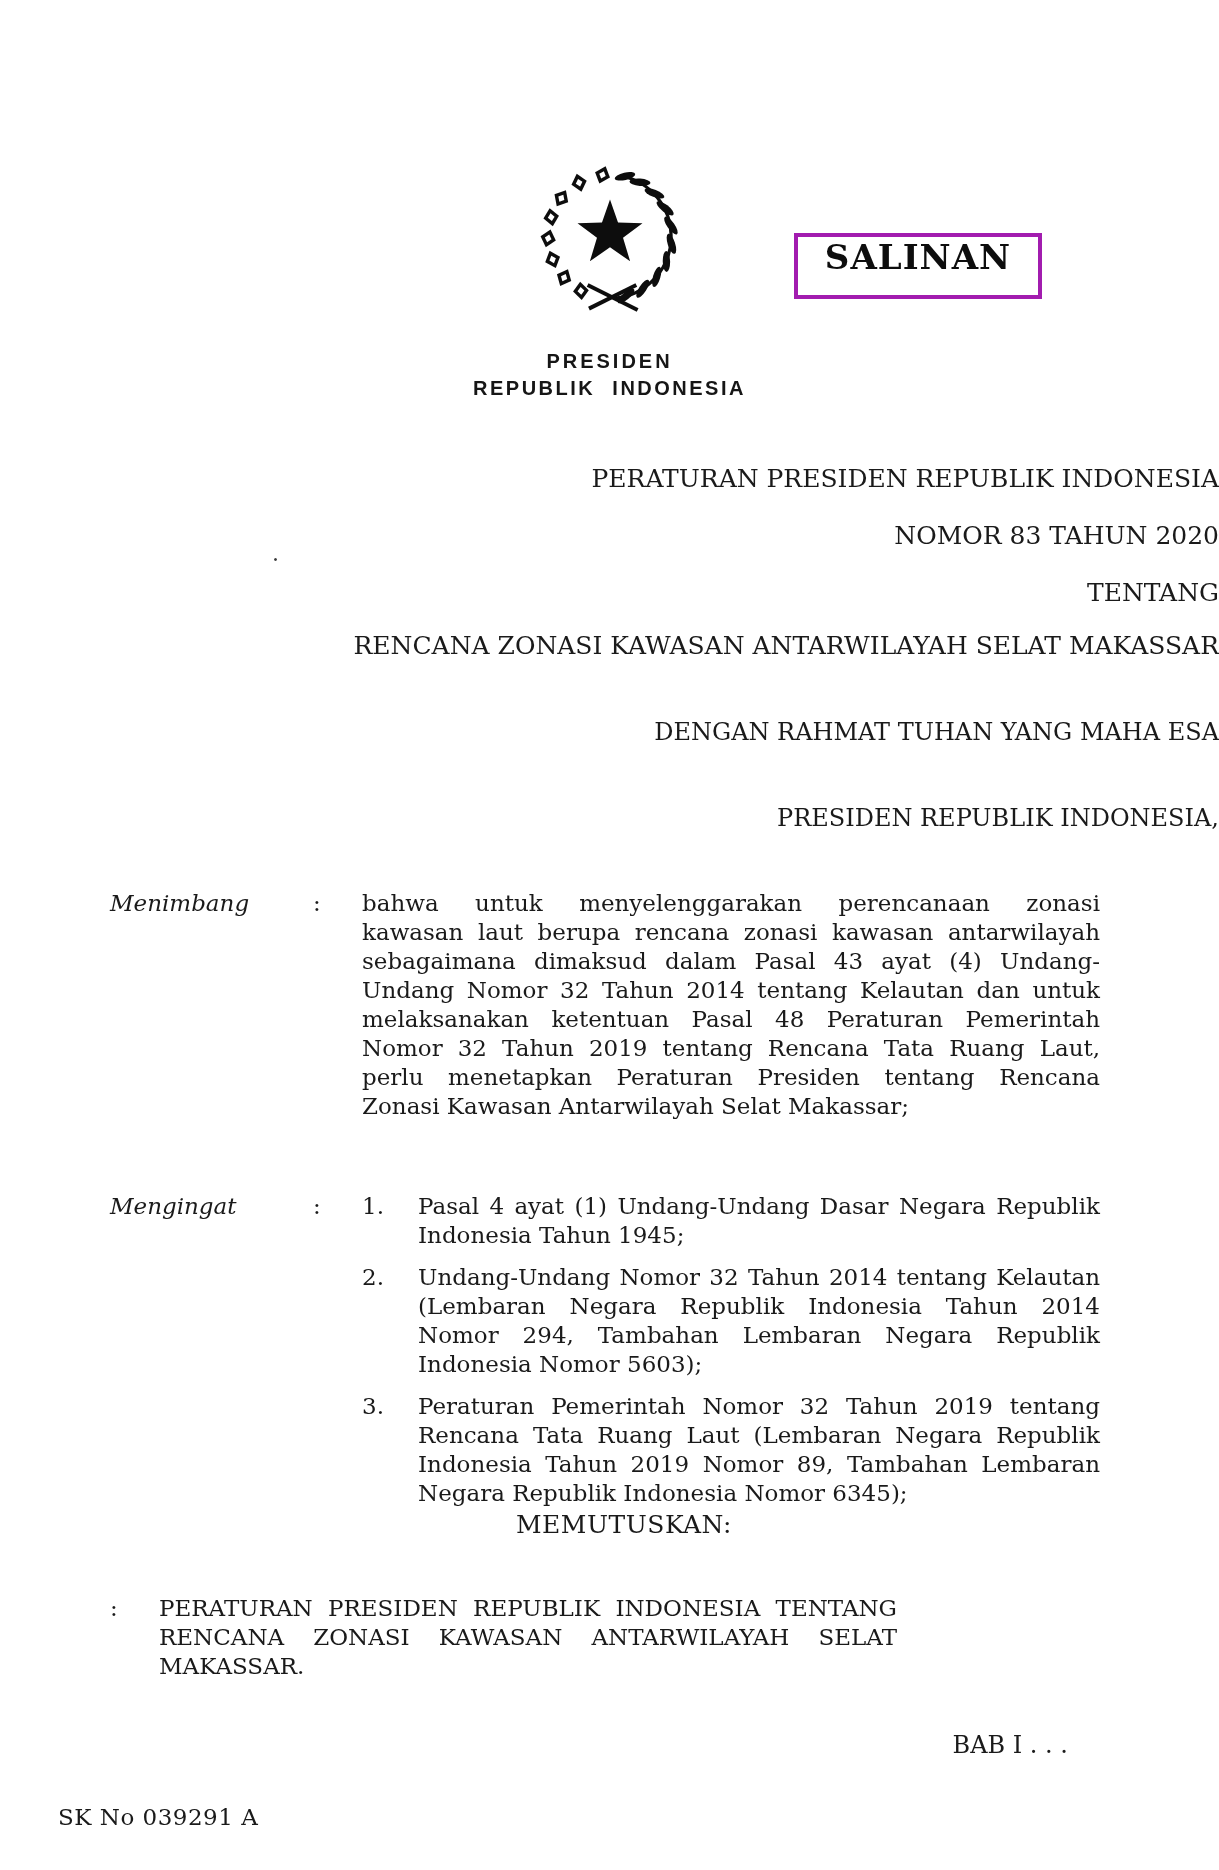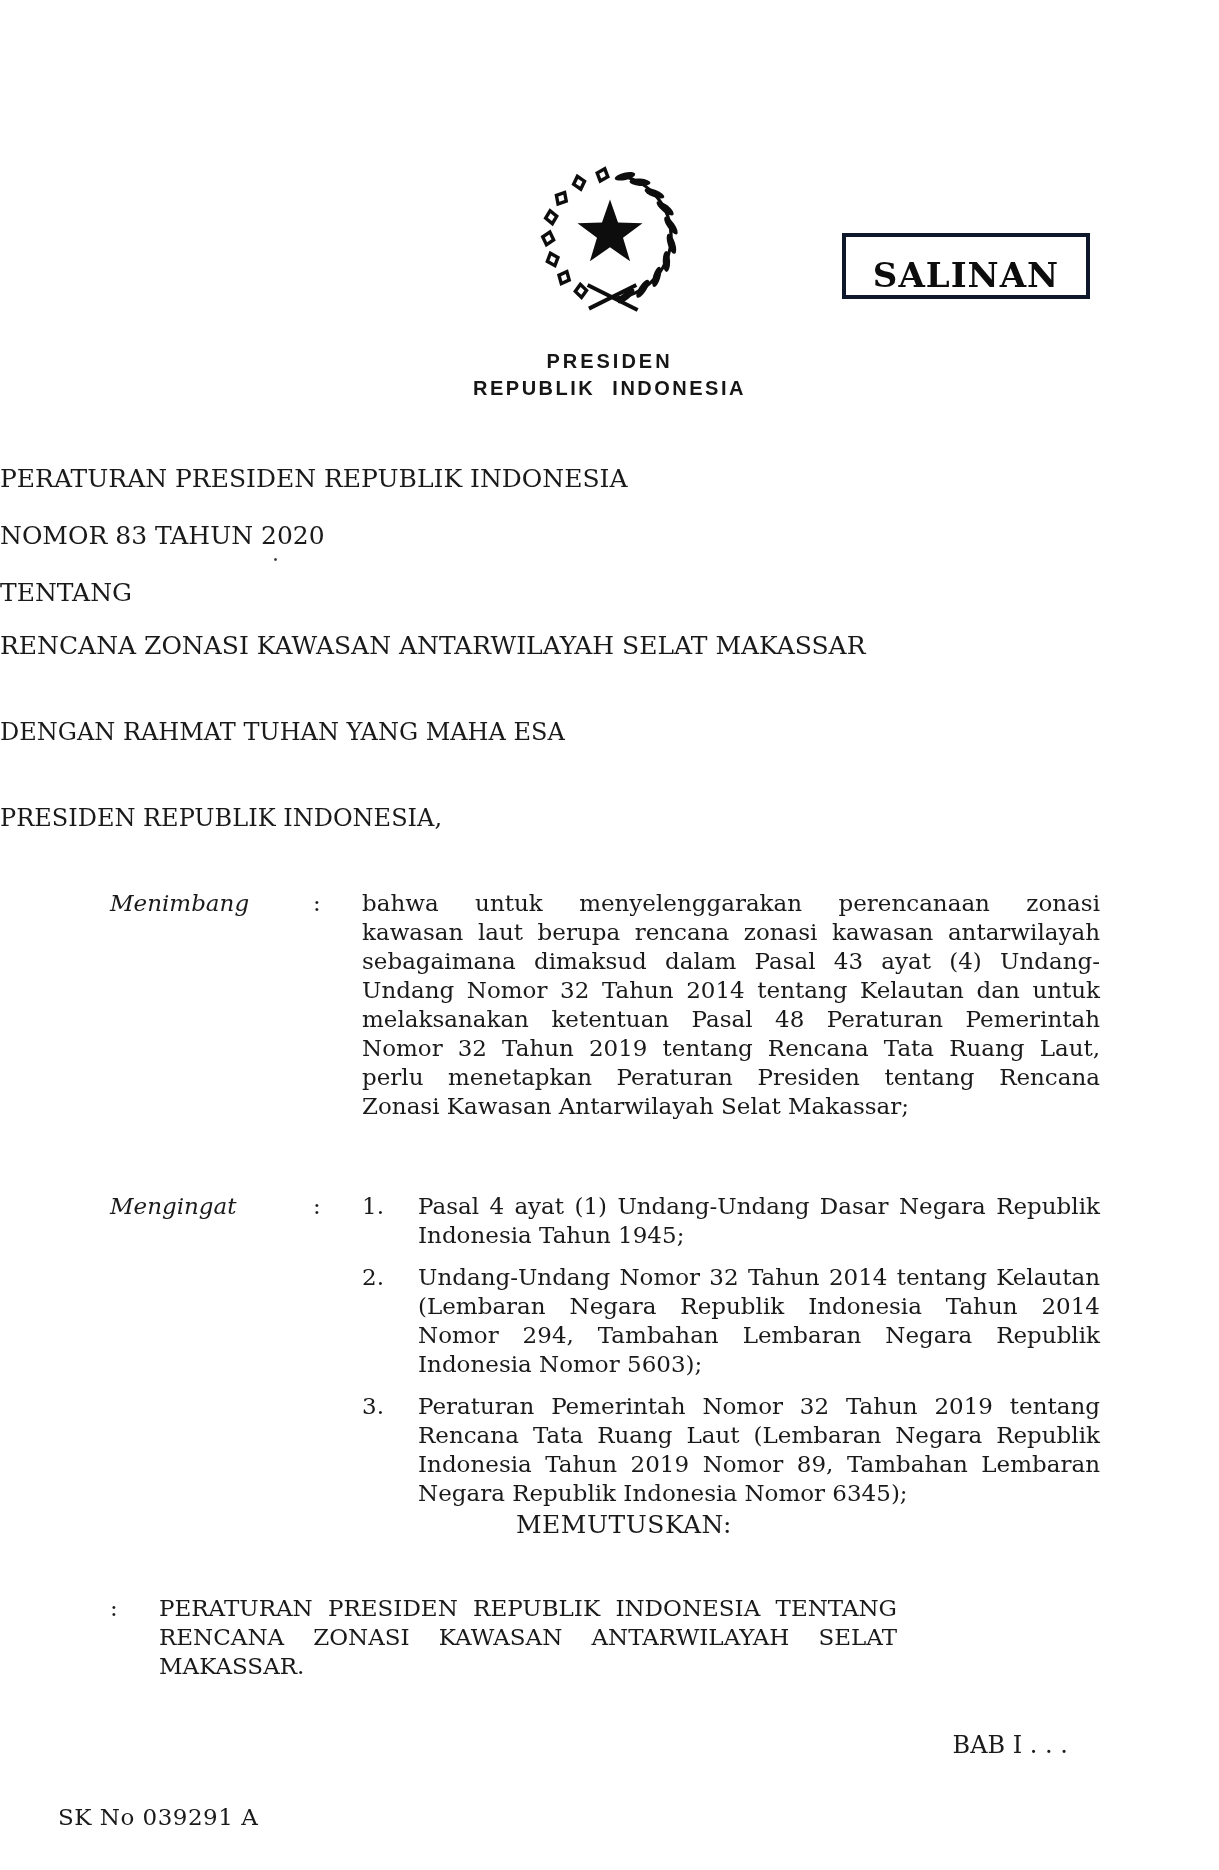--- a/index.html
+++ b/index.html
@@ -25,31 +25,31 @@
     font-family: "Liberation Sans", sans-serif;
     font-weight: 700;
     color: #161616;
   }
   .letterhead-line1 { top: 350px; font-size: 20px; letter-spacing: 3px; }
   .letterhead-line2 { top: 377px; font-size: 20px; letter-spacing: 2.5px; word-spacing: 9px; }
 
   
   .salinan-box {
     position: absolute;
-    left: 842px; top: 233px;
+    left: 794px; top: 233px;
     width: 240px; height: 58px;
-    border: 4px solid #0f172a;
-    display: flex; align-items: flex-end; justify-content: center;
+    border: 4px solid #a21caf;
+    display: flex; align-items: flex-start; justify-content: center;
   }
   .salinan-box span {
     font-size: 34px; font-weight: 700; letter-spacing: 1px; color: #0d0d0d;
   }
 
   
-  .ctr { position: absolute; left: 0; right: 0; text-align: left; white-space: nowrap; }
+  .ctr { position: absolute; left: 0; right: 0; text-align: right; white-space: nowrap; }
   .t1 { top: 464px; font-size: 25px; }
   .t2 { top: 521px; font-size: 25px; }
   .t3 { top: 578px; font-size: 25px; }
   .t4 { top: 631px; font-size: 25px; }
   .invocation { top: 718px; font-size: 24px; }
   .authority  { top: 804px; font-size: 24px; }
   .artifact-dot {
     position: absolute; left: 272px; top: 549px;
     font-size: 22px; color: #3a3a3a; line-height: 10px;
   }

